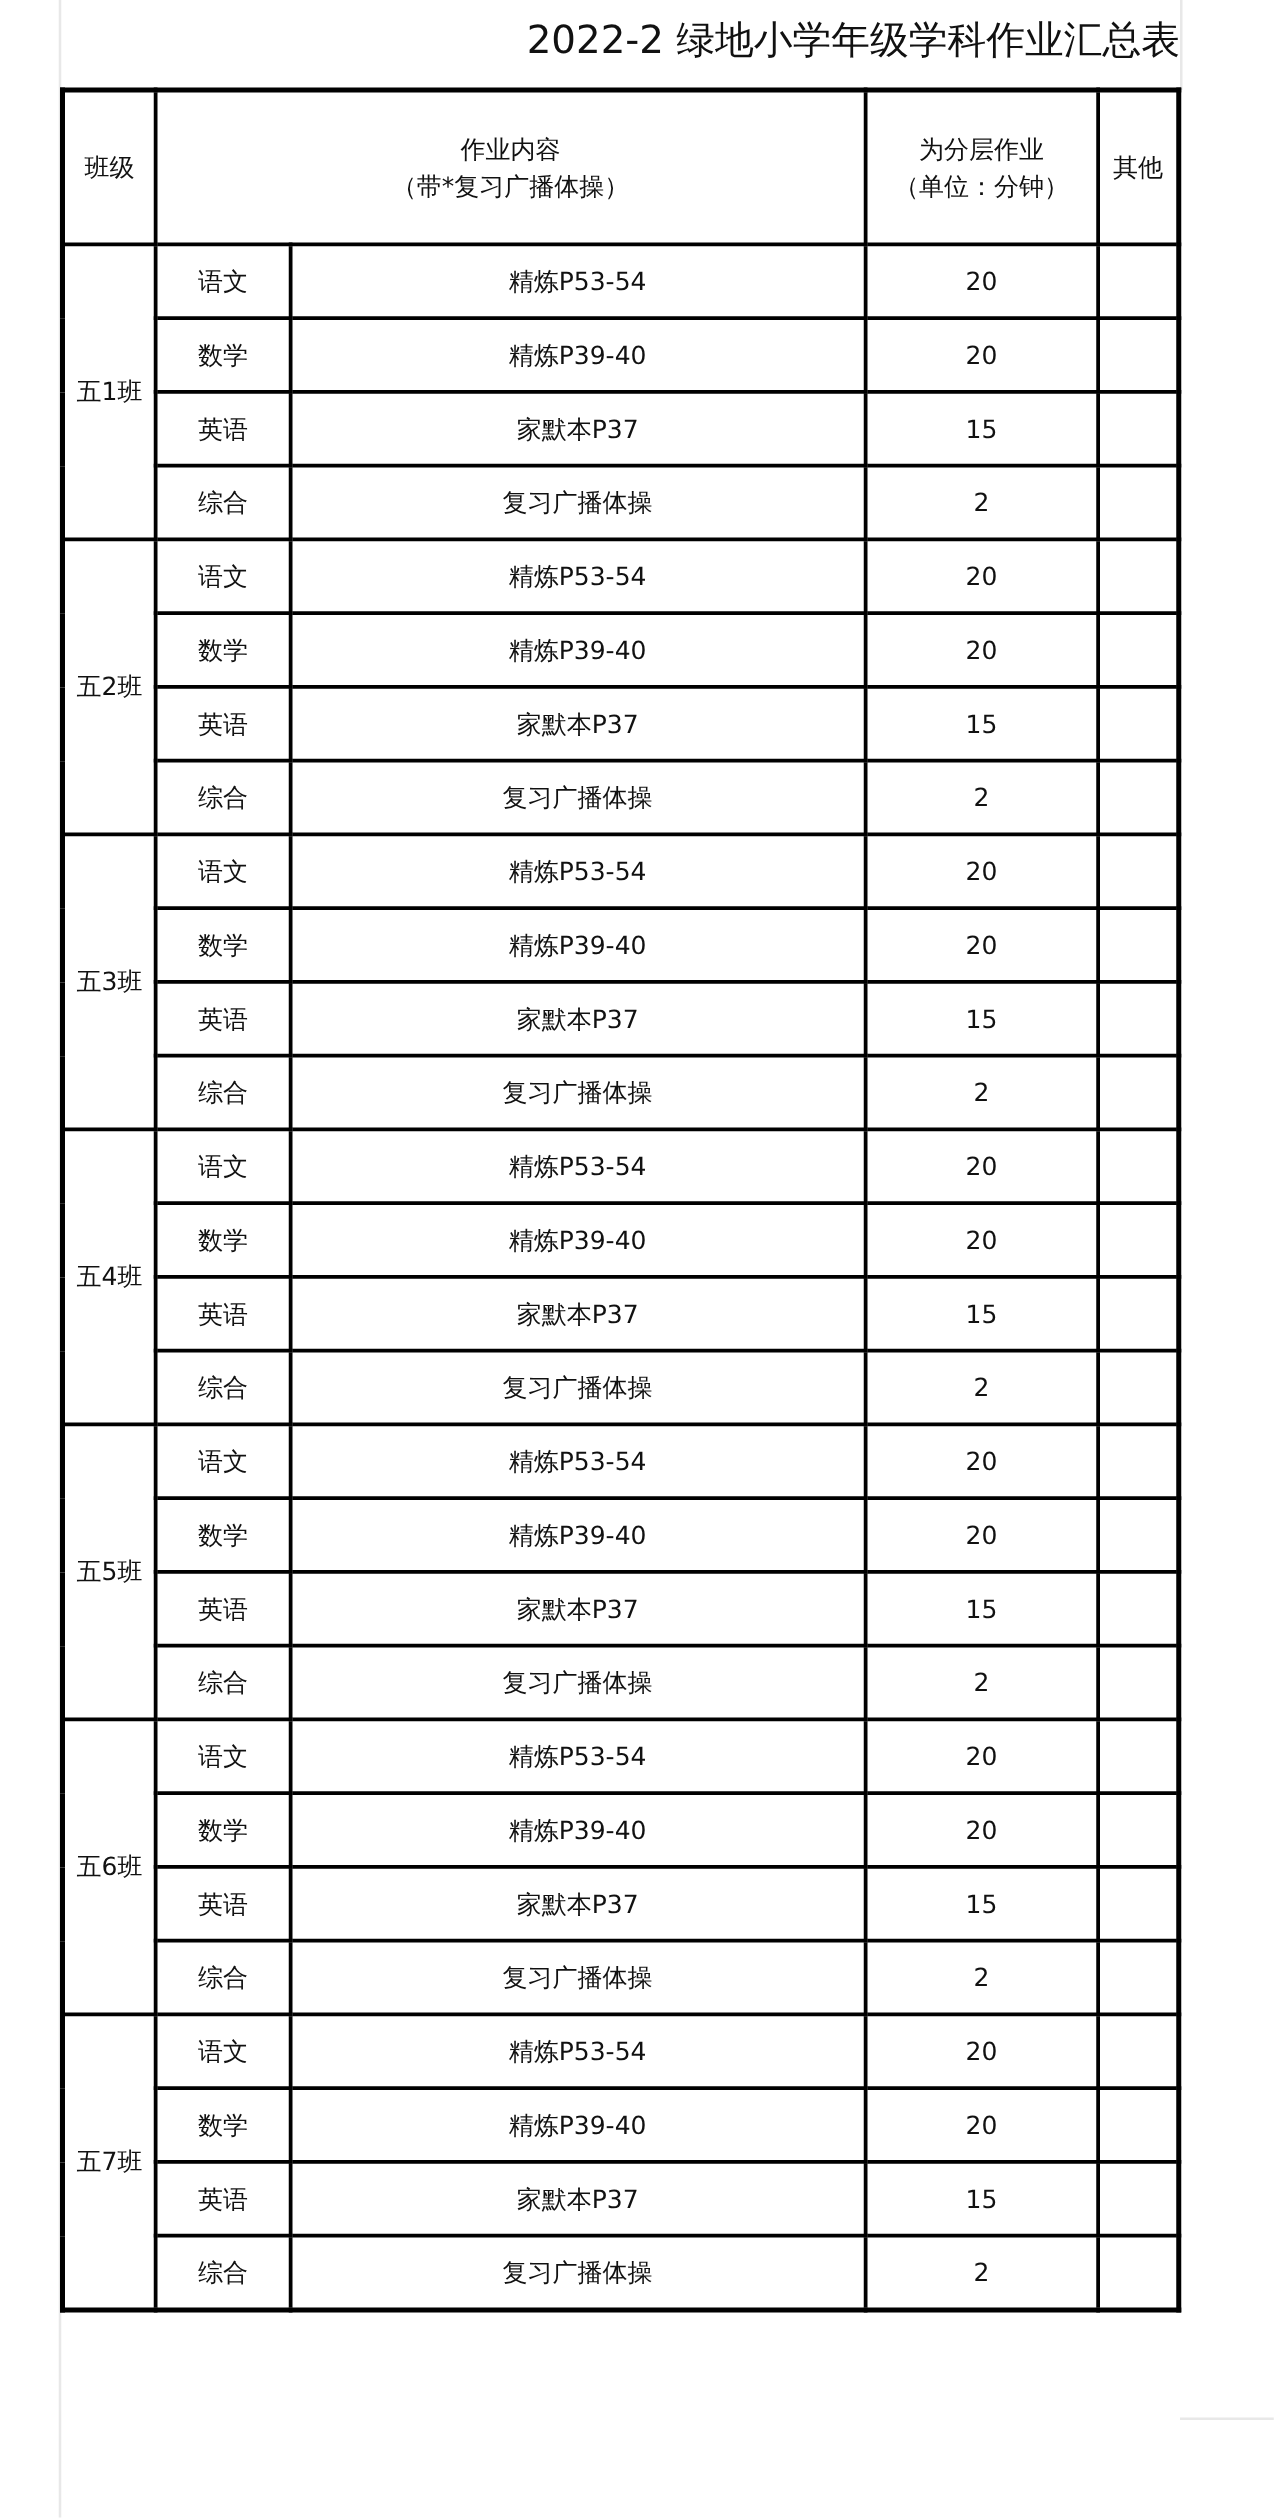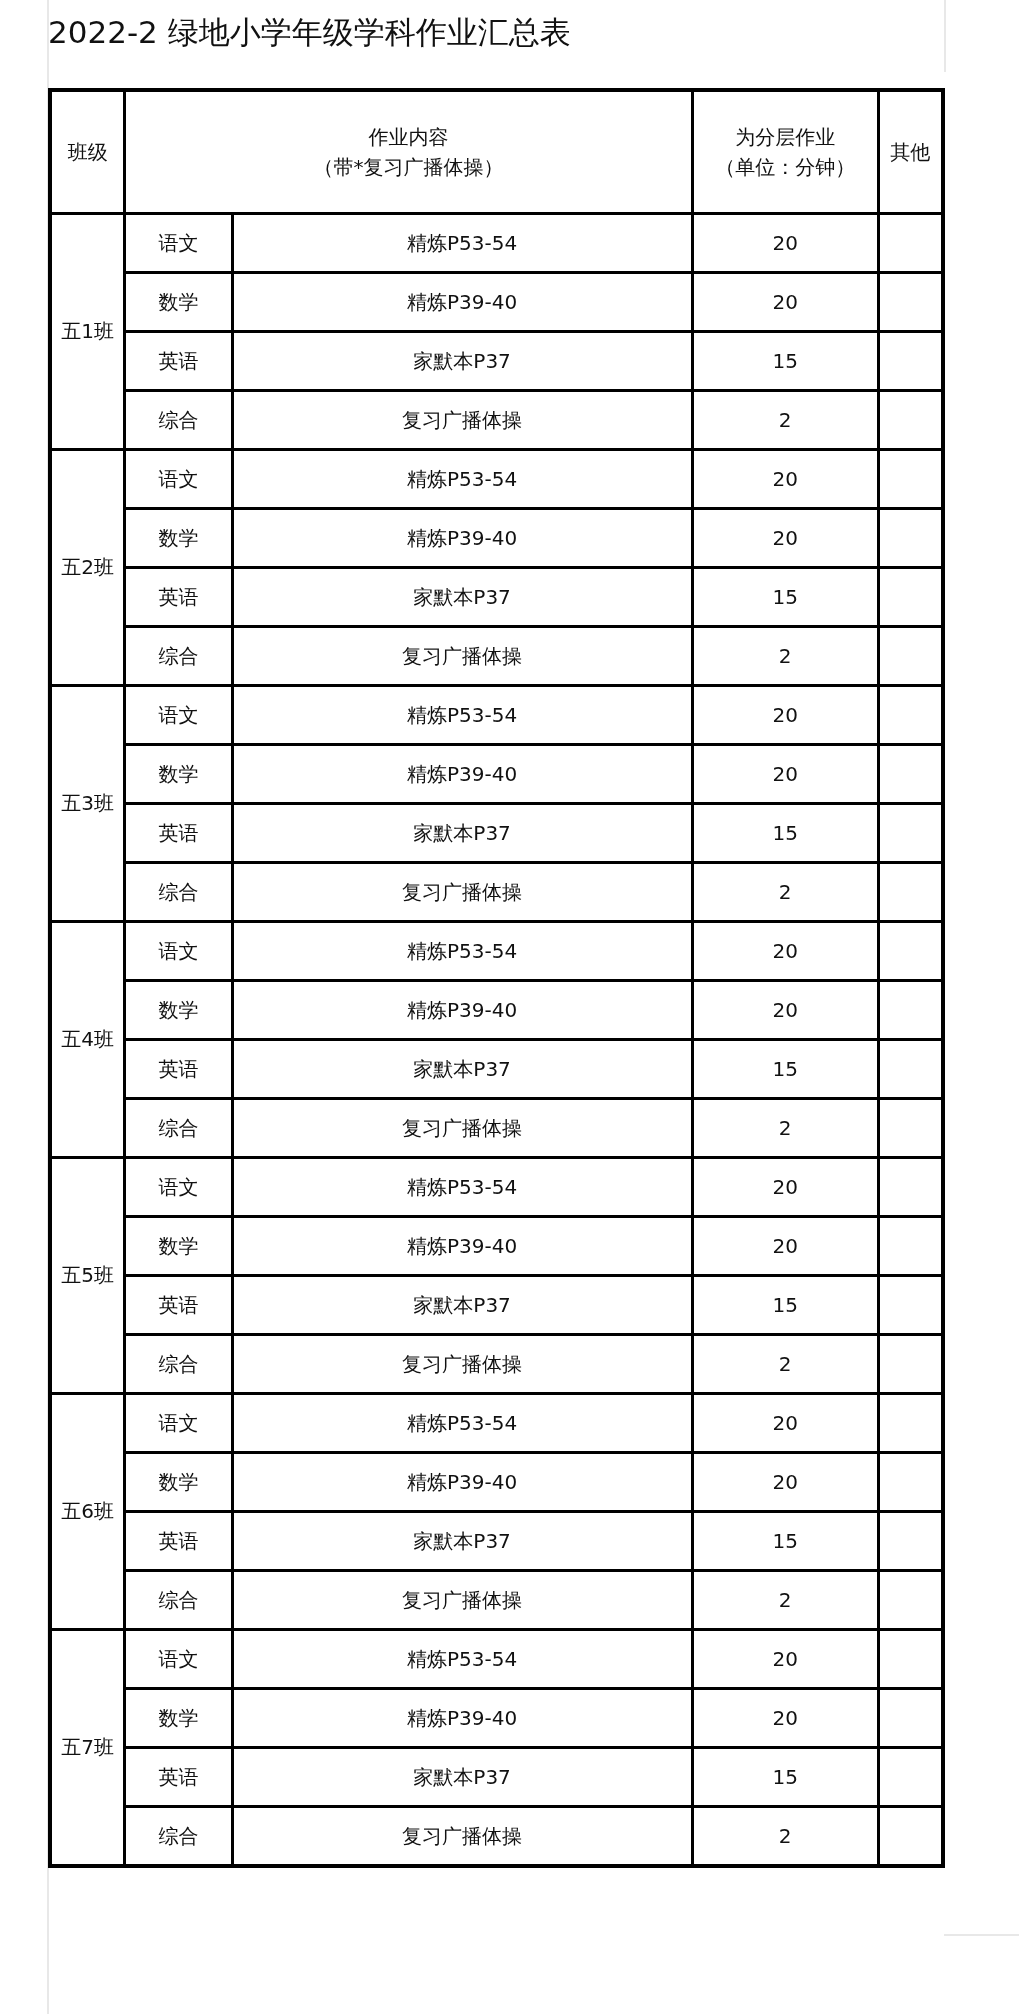--- a/index.html
+++ b/index.html
@@ -4,24 +4,24 @@
   <style>
     html, body { margin: 0; padding: 0; }
     body {
       width: 1019px; height: 2014px; background: #ffffff; position: relative; overflow: hidden;
       font-family: "DejaVu Sans", "Liberation Sans", sans-serif; color: #111;
     }
     .gridline-v { position: absolute; top: 0; width: 2px; background: #e8e8e8; }
     .gridline-h { position: absolute; height: 2px; background: #e8e8e8; }
     .title {
       position: absolute; left: 48px; width: 896px; top: 6px; height: 52px;
-      text-align: left; font-size: 31px; line-height: 52px; color: #111;
+      text-align: right; font-size: 31px; line-height: 52px; color: #111;
     }
     table.sheet {
-      position: absolute; left: 48px; top: 88px; width: 897px;
+      position: absolute; left: 48px; top: 70px; width: 897px;
       border-collapse: collapse; table-layout: fixed;
       border: 4px solid #000;
     }
     table.sheet td, table.sheet th {
       border: 3px solid #000; text-align: center; vertical-align: middle;
       font-weight: normal; padding: 0; font-size: 20px; color: #111;
     }
     table.sheet th { height: 120px; line-height: 30px; }
     table.sheet td { height: 56px; }
     .col-class { width: 74px; }

